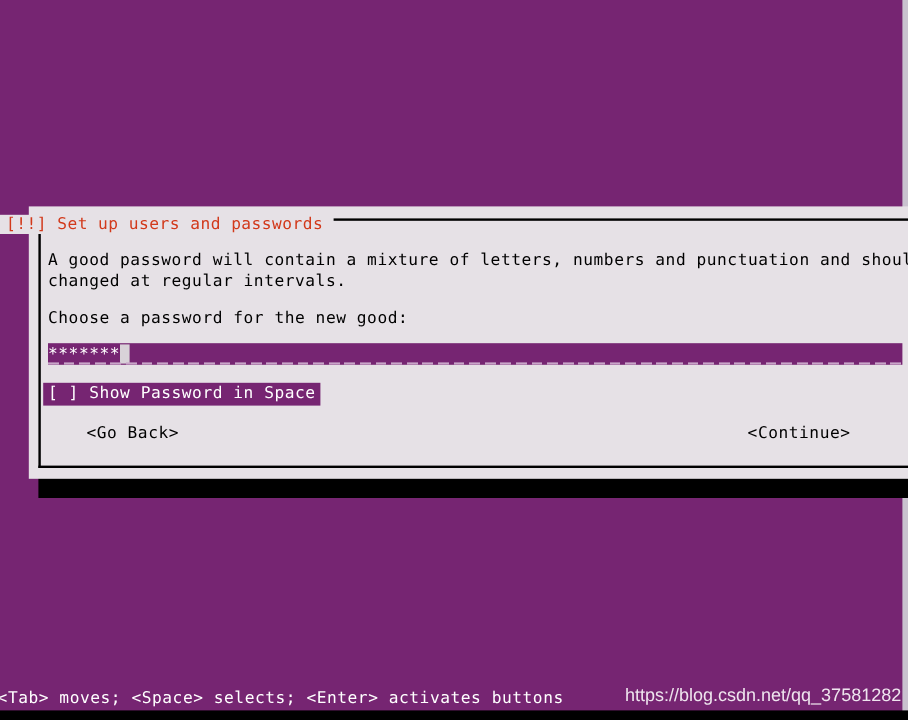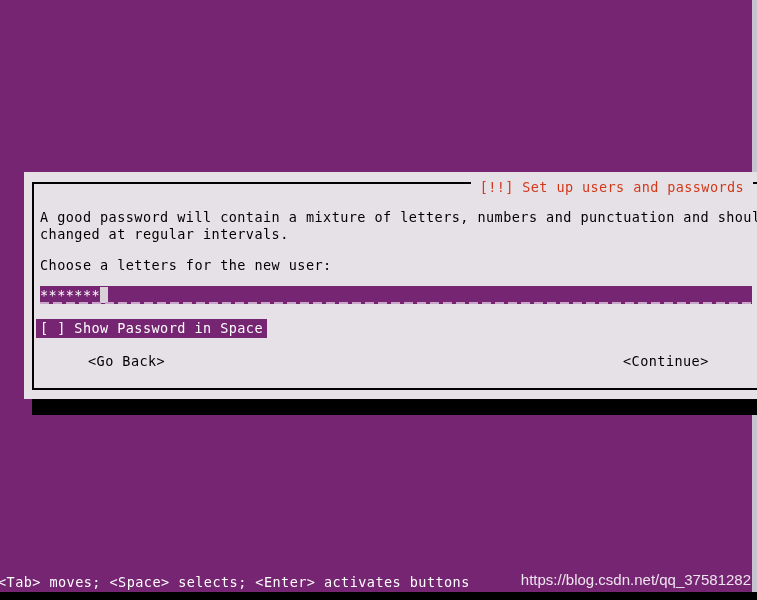--- a/index.html
+++ b/index.html
@@ -77,21 +77,21 @@
 
   
   #title-wrap {
     position: absolute;
     left: 0;
     top: 172px;
     width: 757px;
     height: 24px;
     display: flex;
     align-items: center;
-    justify-content: flex-end;
+    justify-content: flex-start;
     pointer-events: none;
   }
   #dialog-title {
     background: #e6e1e6;
     color: #d2391b;
     font-size: 13.5px;
     line-height: 16px;
     letter-spacing: 0.4px;
     padding: 0 9px;
     white-space: nowrap;
@@ -183,21 +183,21 @@
     color: #000000;
     font-size: 13.5px;
     line-height: 17px;
     letter-spacing: 0.45px;
     white-space: pre;
     background: transparent;
     border: none;
     padding: 0;
     font-family: inherit;
   }
-  #go-back-button { left: 72px;  top: 353px; margin-left: 16px; }
+  #go-back-button { left: 72px;  top: 353px; }
   #continue-button { left: 623px; top: 353px; }
 
   
   #footer-hint {
     position: absolute;
     left: -2px;
     bottom: 8px;
     color: #ffffff;
     font-size: 13.5px;
     line-height: 19px;
@@ -229,21 +229,21 @@
     <div id="dialog-frame"></div>
   </div>
 
   <div id="title-wrap">
     <span id="dialog-title">[!!] Set up users and passwords</span>
   </div>
 
   <div class="body-text" id="intro-text">A good password will contain a mixture of letters, numbers and punctuation and should be
 changed at regular intervals.</div>
 
-  <div class="body-text" id="prompt-text">Choose a letters for the new user:</div>
+  <div class="body-text" id="prompt-text">Choose a password for the new good:</div>
 
   <div id="password-row">
     <span id="password-value">*******</span>
     <span id="password-cursor" style="left: 60px;"></span>
     <div id="password-underline"></div>
   </div>
 
   <div id="show-password-row">[ ] Show Password in Space</div>
 
   <div class="dlg-button" id="go-back-button">&lt;Go Back&gt;</div>

